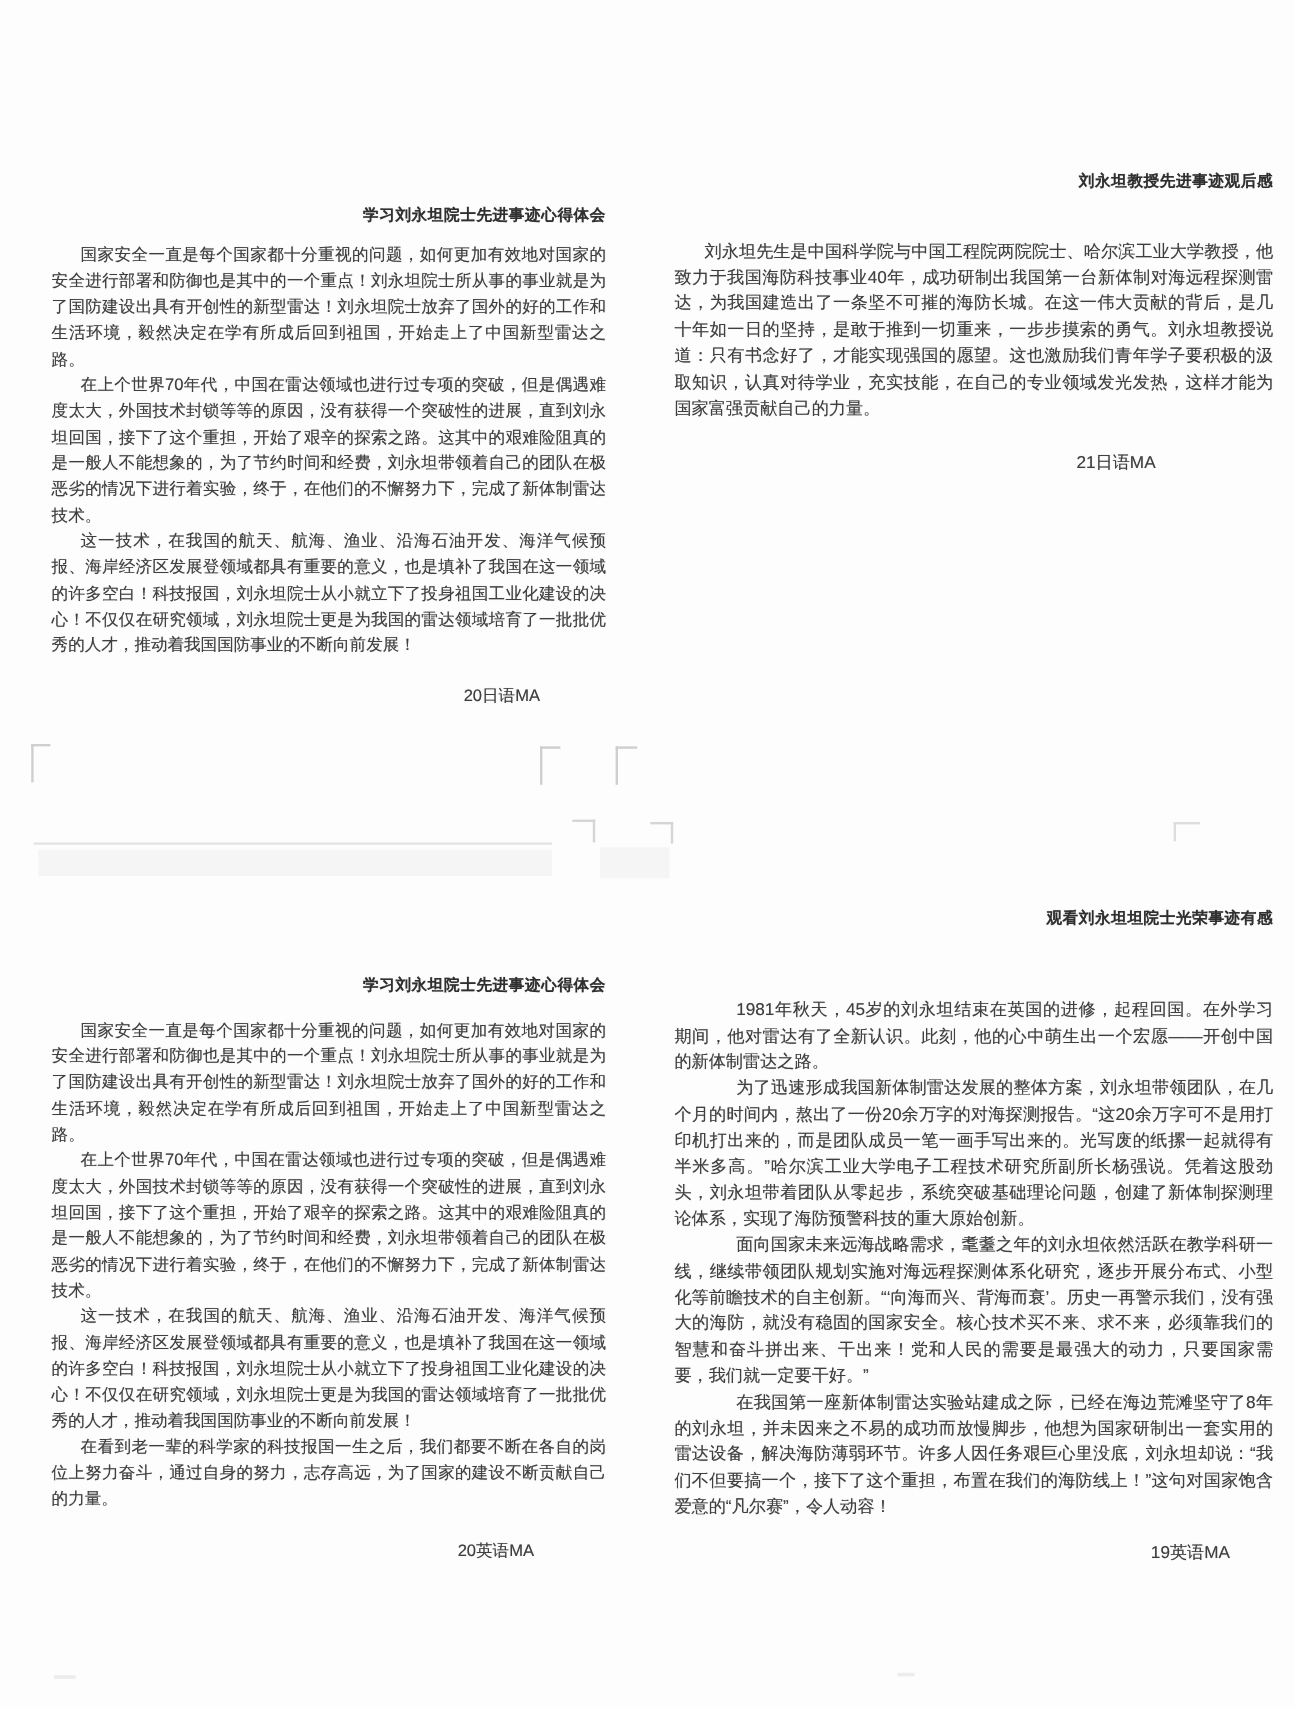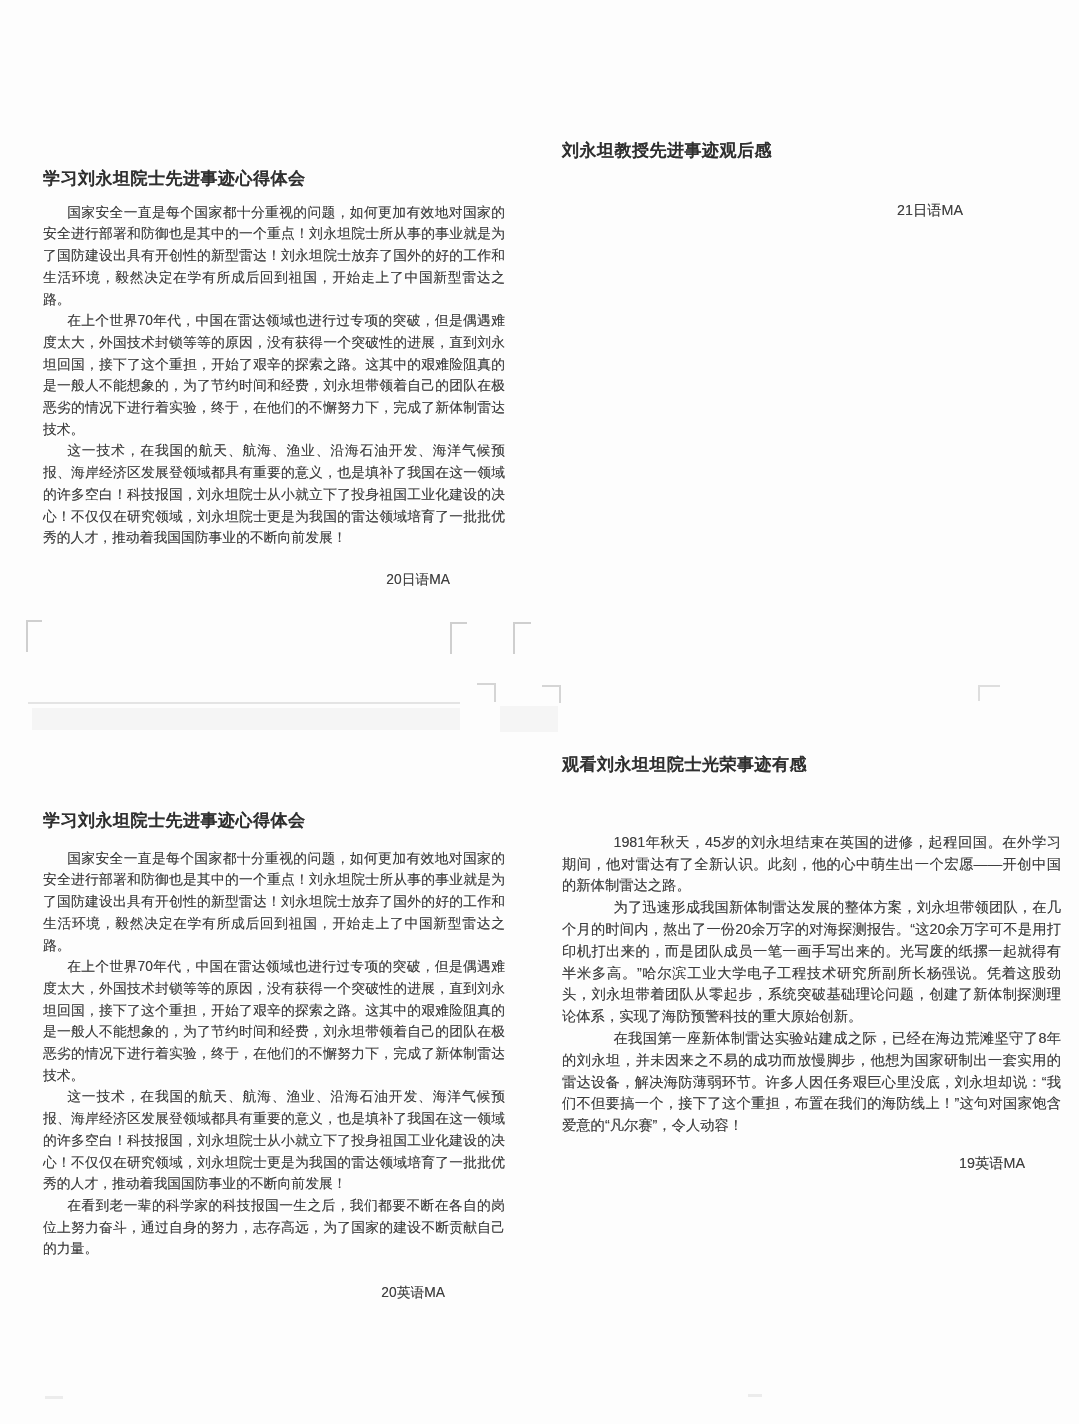--- a/index.html
+++ b/index.html
@@ -11,22 +11,22 @@
     font-family:"Liberation Sans",sans-serif;
   }
   .essay{
     position:absolute;
     color:#3f3f3f;
     text-align:justify;
     text-shadow:0 0 0.6px rgba(70,70,70,0.55);
   }
   .essay .title{
     margin:0;
-    text-align:left;
-    font-size:17px;
+    text-align:right;
+    font-size:13px;
     font-weight:bold;
     color:#2f2f2f;
     letter-spacing:0.5px;
   }
   .essay .body p.para{
     margin:0;
     text-indent:1.75em;
   }
   .essay .sig{
     text-align:right;
@@ -67,39 +67,43 @@
     <div class="body">
         <p class="para">国家安全一直是每个国家都十分重视的问题，如何更加有效地对国家的安全进行部署和防御也是其中的一个重点！刘永坦院士所从事的事业就是为了国防建设出具有开创性的新型雷达！刘永坦院士放弃了国外的好的工作和生活环境，毅然决定在学有所成后回到祖国，开始走上了中国新型雷达之路。</p>
         <p class="para">在上个世界70年代，中国在雷达领域也进行过专项的突破，但是偶遇难度太大，外国技术封锁等等的原因，没有获得一个突破性的进展，直到刘永坦回国，接下了这个重担，开始了艰辛的探索之路。这其中的艰难险阻真的是一般人不能想象的，为了节约时间和经费，刘永坦带领着自己的团队在极恶劣的情况下进行着实验，终于，在他们的不懈努力下，完成了新体制雷达技术。</p>
         <p class="para">这一技术，在我国的航天、航海、渔业、沿海石油开发、海洋气候预报、海岸经济区发展登领域都具有重要的意义，也是填补了我国在这一领域的许多空白！科技报国，刘永坦院士从小就立下了投身祖国工业化建设的决心！不仅仅在研究领域，刘永坦院士更是为我国的雷达领域培育了一批批优秀的人才，推动着我国国防事业的不断向前发展！</p>
       </div>
     <div class="sig">20日语MA</div>
   </section>
 
   <section class="essay e-tr">
     <h2 class="title">刘永坦教授先进事迹观后感</h2>
+    <div class="body">
+        <p class="para">刘永坦先生是中国科学院与中国工程院两院院士、哈尔滨工业大学教授，他致力于我国海防科技事业40年，成功研制出我国第一台新体制对海远程探测雷达，为我国建造出了一条坚不可摧的海防长城。在这一伟大贡献的背后，是几十年如一日的坚持，是敢于推到一切重来，一步步摸索的勇气。刘永坦教授说道：只有书念好了，才能实现强国的愿望。这也激励我们青年学子要积极的汲取知识，认真对待学业，充实技能，在自己的专业领域发光发热，这样才能为国家富强贡献自己的力量。</p>
+      </div>
     <div class="sig">21日语MA</div>
   </section>
 
   <section class="essay e-bl">
     <h2 class="title">学习刘永坦院士先进事迹心得体会</h2>
     <div class="body">
         <p class="para">国家安全一直是每个国家都十分重视的问题，如何更加有效地对国家的安全进行部署和防御也是其中的一个重点！刘永坦院士所从事的事业就是为了国防建设出具有开创性的新型雷达！刘永坦院士放弃了国外的好的工作和生活环境，毅然决定在学有所成后回到祖国，开始走上了中国新型雷达之路。</p>
         <p class="para">在上个世界70年代，中国在雷达领域也进行过专项的突破，但是偶遇难度太大，外国技术封锁等等的原因，没有获得一个突破性的进展，直到刘永坦回国，接下了这个重担，开始了艰辛的探索之路。这其中的艰难险阻真的是一般人不能想象的，为了节约时间和经费，刘永坦带领着自己的团队在极恶劣的情况下进行着实验，终于，在他们的不懈努力下，完成了新体制雷达技术。</p>
         <p class="para">这一技术，在我国的航天、航海、渔业、沿海石油开发、海洋气候预报、海岸经济区发展登领域都具有重要的意义，也是填补了我国在这一领域的许多空白！科技报国，刘永坦院士从小就立下了投身祖国工业化建设的决心！不仅仅在研究领域，刘永坦院士更是为我国的雷达领域培育了一批批优秀的人才，推动着我国国防事业的不断向前发展！</p>
         <p class="para">在看到老一辈的科学家的科技报国一生之后，我们都要不断在各自的岗位上努力奋斗，通过自身的努力，志存高远，为了国家的建设不断贡献自己的力量。</p>
       </div>
     <div class="sig">20英语MA</div>
   </section>
 
   <section class="essay e-br">
     <h2 class="title">观看刘永坦坦院士光荣事迹有感</h2>
     <div class="body">
         <p class="para">1981年秋天，45岁的刘永坦结束在英国的进修，起程回国。在外学习期间，他对雷达有了全新认识。此刻，他的心中萌生出一个宏愿——开创中国的新体制雷达之路。</p>
         <p class="para">为了迅速形成我国新体制雷达发展的整体方案，刘永坦带领团队，在几个月的时间内，熬出了一份20余万字的对海探测报告。“这20余万字可不是用打印机打出来的，而是团队成员一笔一画手写出来的。光写废的纸摞一起就得有半米多高。”哈尔滨工业大学电子工程技术研究所副所长杨强说。凭着这股劲头，刘永坦带着团队从零起步，系统突破基础理论问题，创建了新体制探测理论体系，实现了海防预警科技的重大原始创新。</p>
+        <p class="para">面向国家未来远海战略需求，耄耋之年的刘永坦依然活跃在教学科研一线，继续带领团队规划实施对海远程探测体系化研究，逐步开展分布式、小型化等前瞻技术的自主创新。“‘向海而兴、背海而衰’。历史一再警示我们，没有强大的海防，就没有稳固的国家安全。核心技术买不来、求不来，必须靠我们的智慧和奋斗拼出来、干出来！党和人民的需要是最强大的动力，只要国家需要，我们就一定要干好。”</p>
         <p class="para">在我国第一座新体制雷达实验站建成之际，已经在海边荒滩坚守了8年的刘永坦，并未因来之不易的成功而放慢脚步，他想为国家研制出一套实用的雷达设备，解决海防薄弱环节。许多人因任务艰巨心里没底，刘永坦却说：“我们不但要搞一个，接下了这个重担，布置在我们的海防线上！”这句对国家饱含爱意的“凡尔赛”，令人动容！</p>
       </div>
     <div class="sig">19英语MA</div>
   </section>
 
   <div class="mark corner-tl" style="left:26px;top:620px;width:14px;height:30px;"></div>
   <div class="mark corner-tl" style="left:450px;top:622px;width:15px;height:30px;"></div>
   <div class="mark corner-tr" style="left:477px;top:683px;width:17px;height:17px;"></div>
   <div class="mark corner-tl" style="left:513px;top:622px;width:16px;height:30px;"></div>
   <div class="mark corner-tr" style="left:542px;top:685px;width:17px;height:16px;"></div>

